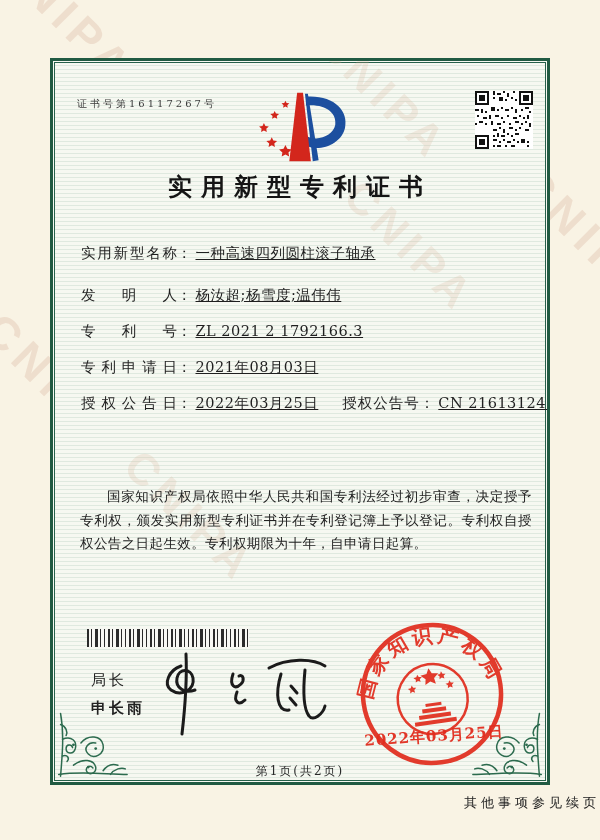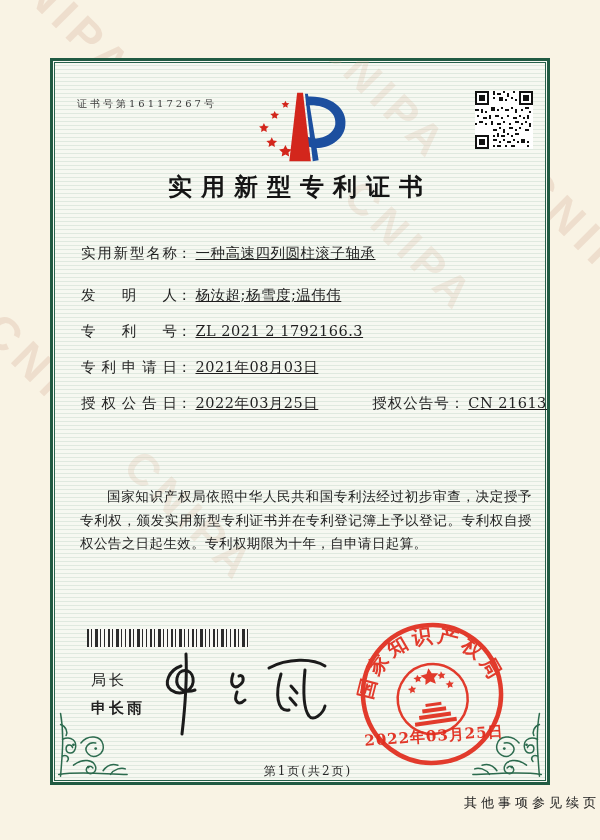--- a/index.html
+++ b/index.html
@@ -12,31 +12,31 @@
   .cert-no{position:absolute;left:24px;top:36px;font-size:10px;letter-spacing:3px;color:#3b3b3b;}
   .logo{position:absolute;left:196px;top:24px;width:108px;height:84px;}
   .qr{position:absolute;left:422px;top:30px;width:58px;height:58px;}
   .title{position:absolute;left:0;top:110px;width:100%;margin:0;text-align:center;font-size:24px;font-weight:bold;letter-spacing:9px;color:#141414;}
   .fields{position:absolute;left:28px;top:182px;width:450px;}
   .frow{margin-bottom:15px;font-size:14.5px;color:#1f1f1f;line-height:1.45;white-space:nowrap;}
   .frow.first{margin-bottom:21px;}
   .f-label{display:inline-block;width:96px;text-align:justify;text-align-last:justify;}
   .f-colon{display:inline-block;margin-right:4px;}
   .f-value{letter-spacing:0.5px;text-decoration:underline;}
-  .f-label2{display:inline-block;margin-left:54px;letter-spacing:1px;}
+  .f-label2{display:inline-block;margin-left:24px;letter-spacing:1px;}
   .paras{position:absolute;left:27px;top:424px;width:452px;font-size:13.5px;line-height:1.75;color:#232323;letter-spacing:0.4px;}
   .paras p{margin:0;text-indent:2em;text-align:justify;}
   .barcode{position:absolute;left:34px;top:568px;width:162px;height:18px;
     background:repeating-linear-gradient(90deg,#2b2b2b 0 2px,#f8f8f4 2px 4px,#2b2b2b 4px 5px,#f8f8f4 5px 8px,#2b2b2b 8px 11px,#f8f8f4 11px 13px,#2b2b2b 13px 14px,#f8f8f4 14px 17px,#2b2b2b 17px 18px,#f8f8f4 18px 21px);}
   .signoff-title{position:absolute;left:38px;top:610px;font-size:15px;letter-spacing:3px;color:#222;font-family:"DejaVu Sans","Liberation Sans",sans-serif;}
   .signoff-name{position:absolute;left:38px;top:638px;font-size:15px;letter-spacing:3px;color:#222;font-family:"DejaVu Sans","Liberation Sans",sans-serif;font-weight:bold;}
   .signature{position:absolute;left:88px;top:586px;width:210px;height:92px;}
   .seal{position:absolute;left:304px;top:558px;width:150px;height:150px;transform:rotate(-8deg);}
   .seal-date{position:absolute;left:308px;top:666px;width:146px;text-align:center;font-size:15px;font-weight:bold;color:rgba(224,43,28,0.95);letter-spacing:1px;transform:rotate(-4deg);}
-  .pagination{position:absolute;left:8px;top:702px;width:100%;text-align:center;font-size:12px;letter-spacing:2px;color:#2a2a2a;}
+  .pagination{position:absolute;left:0;top:702px;width:100%;text-align:center;font-size:12px;letter-spacing:2px;color:#2a2a2a;}
   .flourish{position:absolute;width:74px;height:74px;}
   .flourish.bl{left:2px;bottom:2px;}
   .flourish.br{right:2px;bottom:2px;transform:scaleX(-1);}
   .footer-note{position:absolute;left:0;top:794px;width:100%;text-align:right;font-size:13px;letter-spacing:4px;color:#222;z-index:2;}
 </style>
 </head>
 <body>
 
 <div class="page">
 

